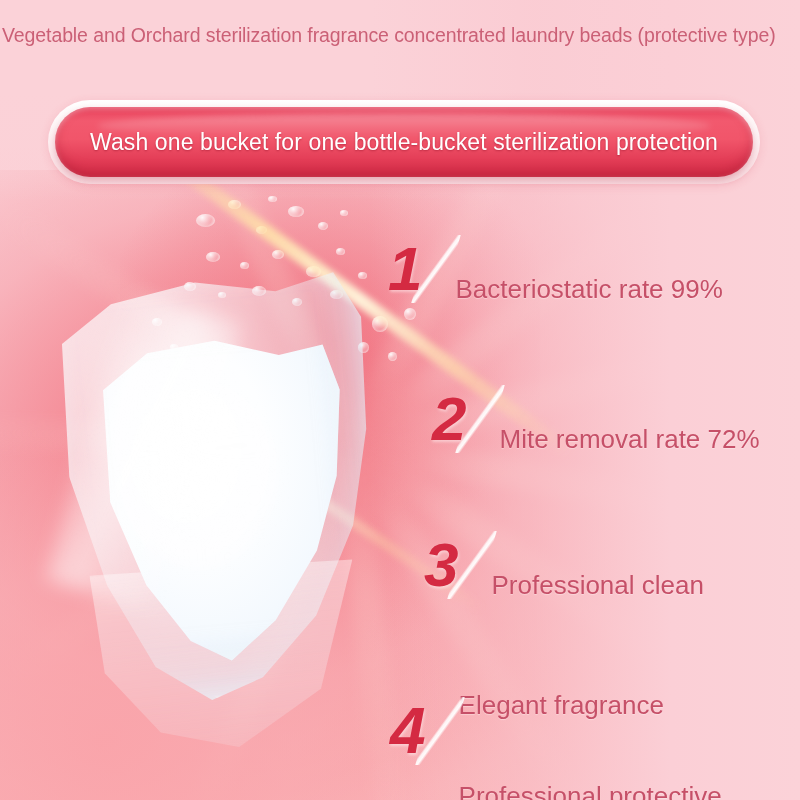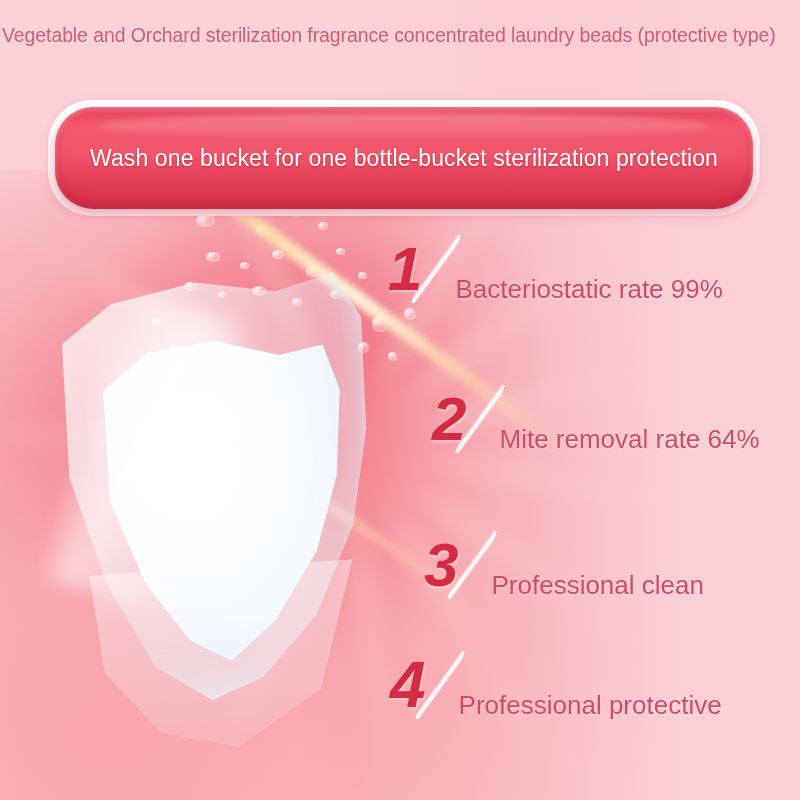--- a/index.html
+++ b/index.html
@@ -146,21 +146,21 @@
     white-space: nowrap;
     overflow: hidden;
   }
 
   
   .banner-wrap {
     position: absolute;
     left: 48px;
     top: 100px;
     width: 712px;
-    height: 116px;
+    height: 84px;
     border-radius: 44px;
     background: linear-gradient(180deg, #ffffff 0%, #fdeef0 55%, #f7d9de 100%);
     box-shadow: 0 2px 10px rgba(210,60,85,0.14);
     padding: 7px;
     box-sizing: border-box;
   }
   .banner {
     position: relative;
     width: 100%;
     height: 100%;
@@ -429,30 +429,31 @@
 
   <div class="feature" id="f1">
     <span class="num">1</span>
     <span class="slash"></span>
     <span class="feat-text">Bacteriostatic rate 99%</span>
   </div>
 
   <div class="feature" id="f2">
     <span class="num">2</span>
     <span class="slash"></span>
-    <span class="feat-text">Mite removal rate 64%</span>
+    <span class="feat-text">Mite removal rate 72%</span>
   </div>
 
   <div class="feature" id="f3">
     <span class="num">3</span>
     <span class="slash"></span>
     <span class="feat-text">Professional clean</span>
   </div>
 
   <div class="feature" id="f4">
     <span class="num">4</span>
     <span class="slash"></span>
     <span class="feat-col">
+      <span class="feat-text">Elegant fragrance</span>
       <span class="feat-text">Professional protective</span>
     </span>
   </div>
 
 </div>
 
 </body></html>

